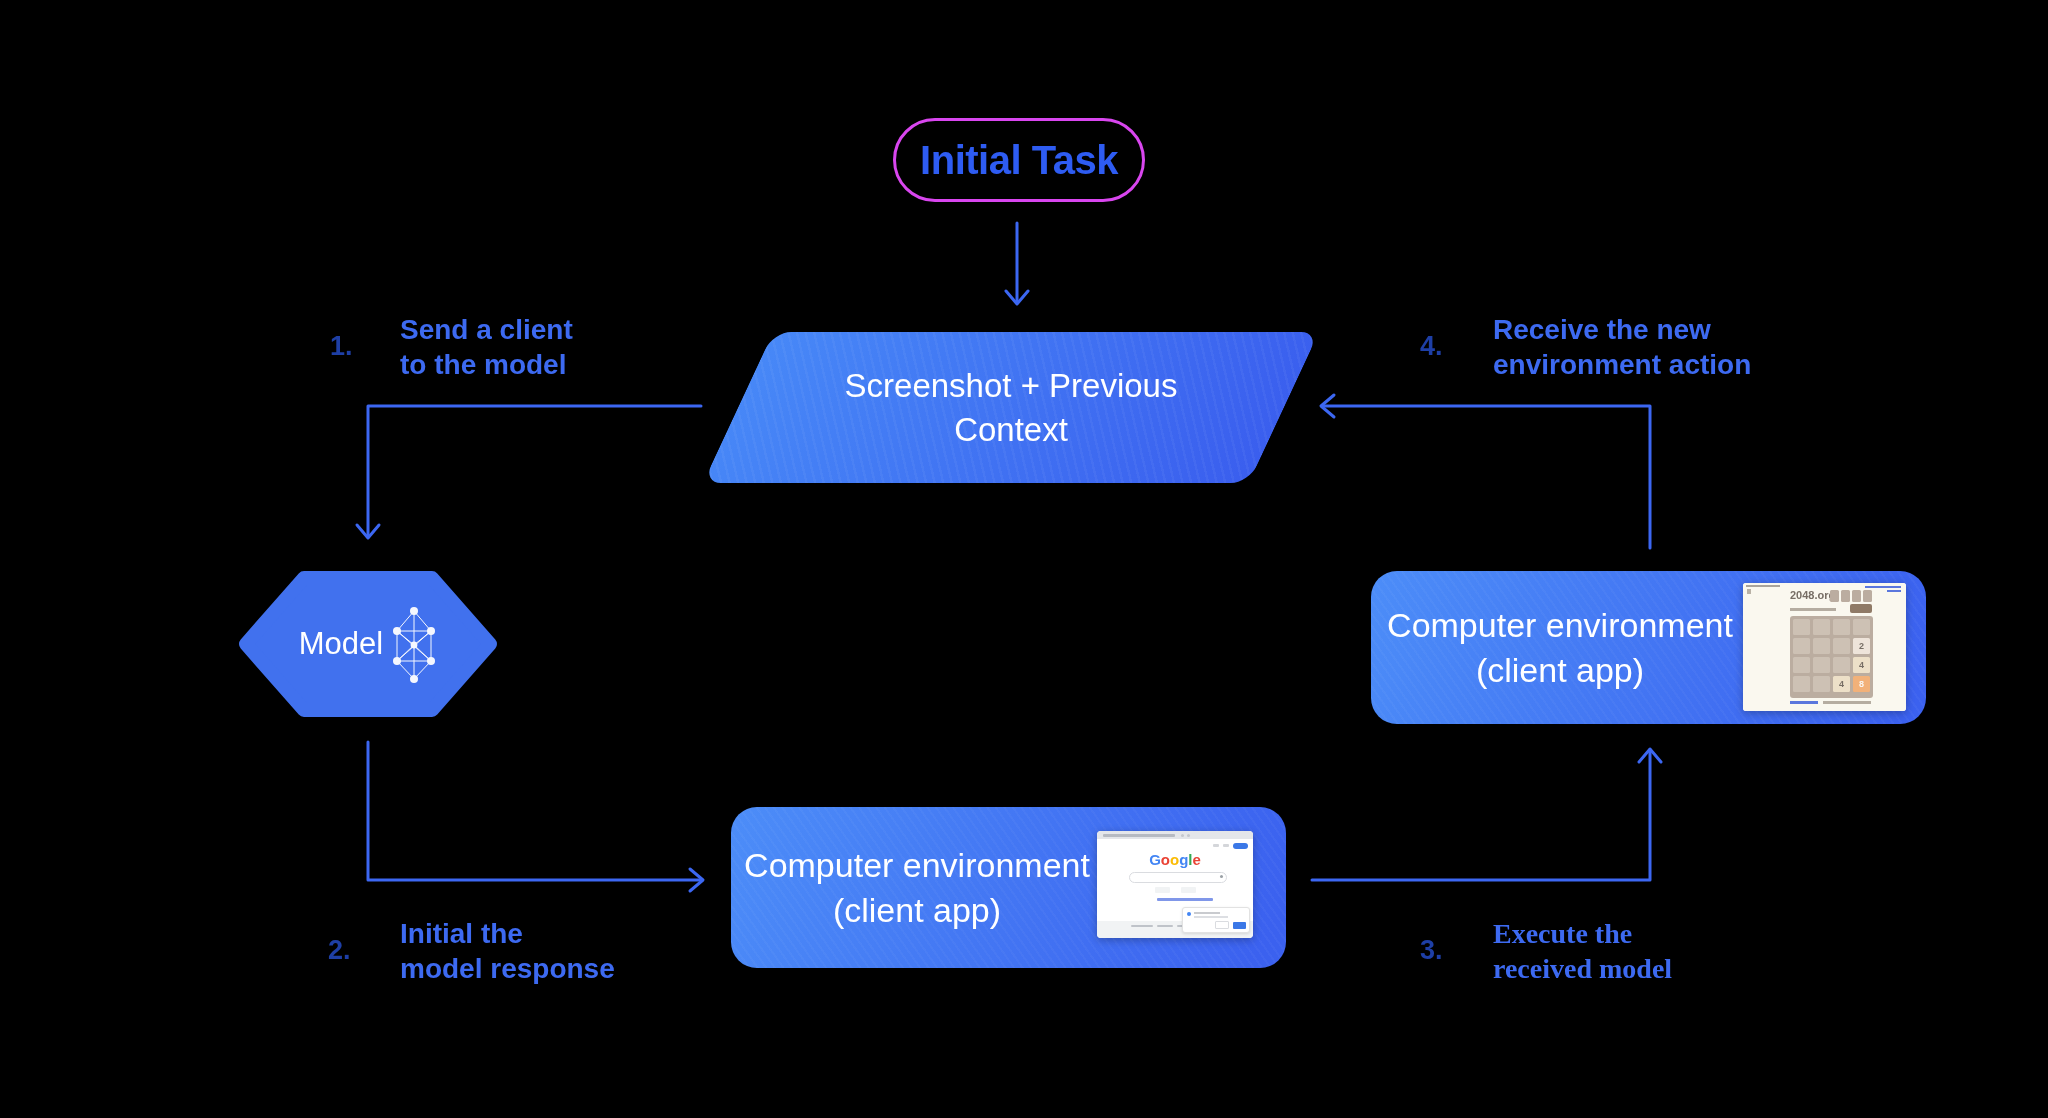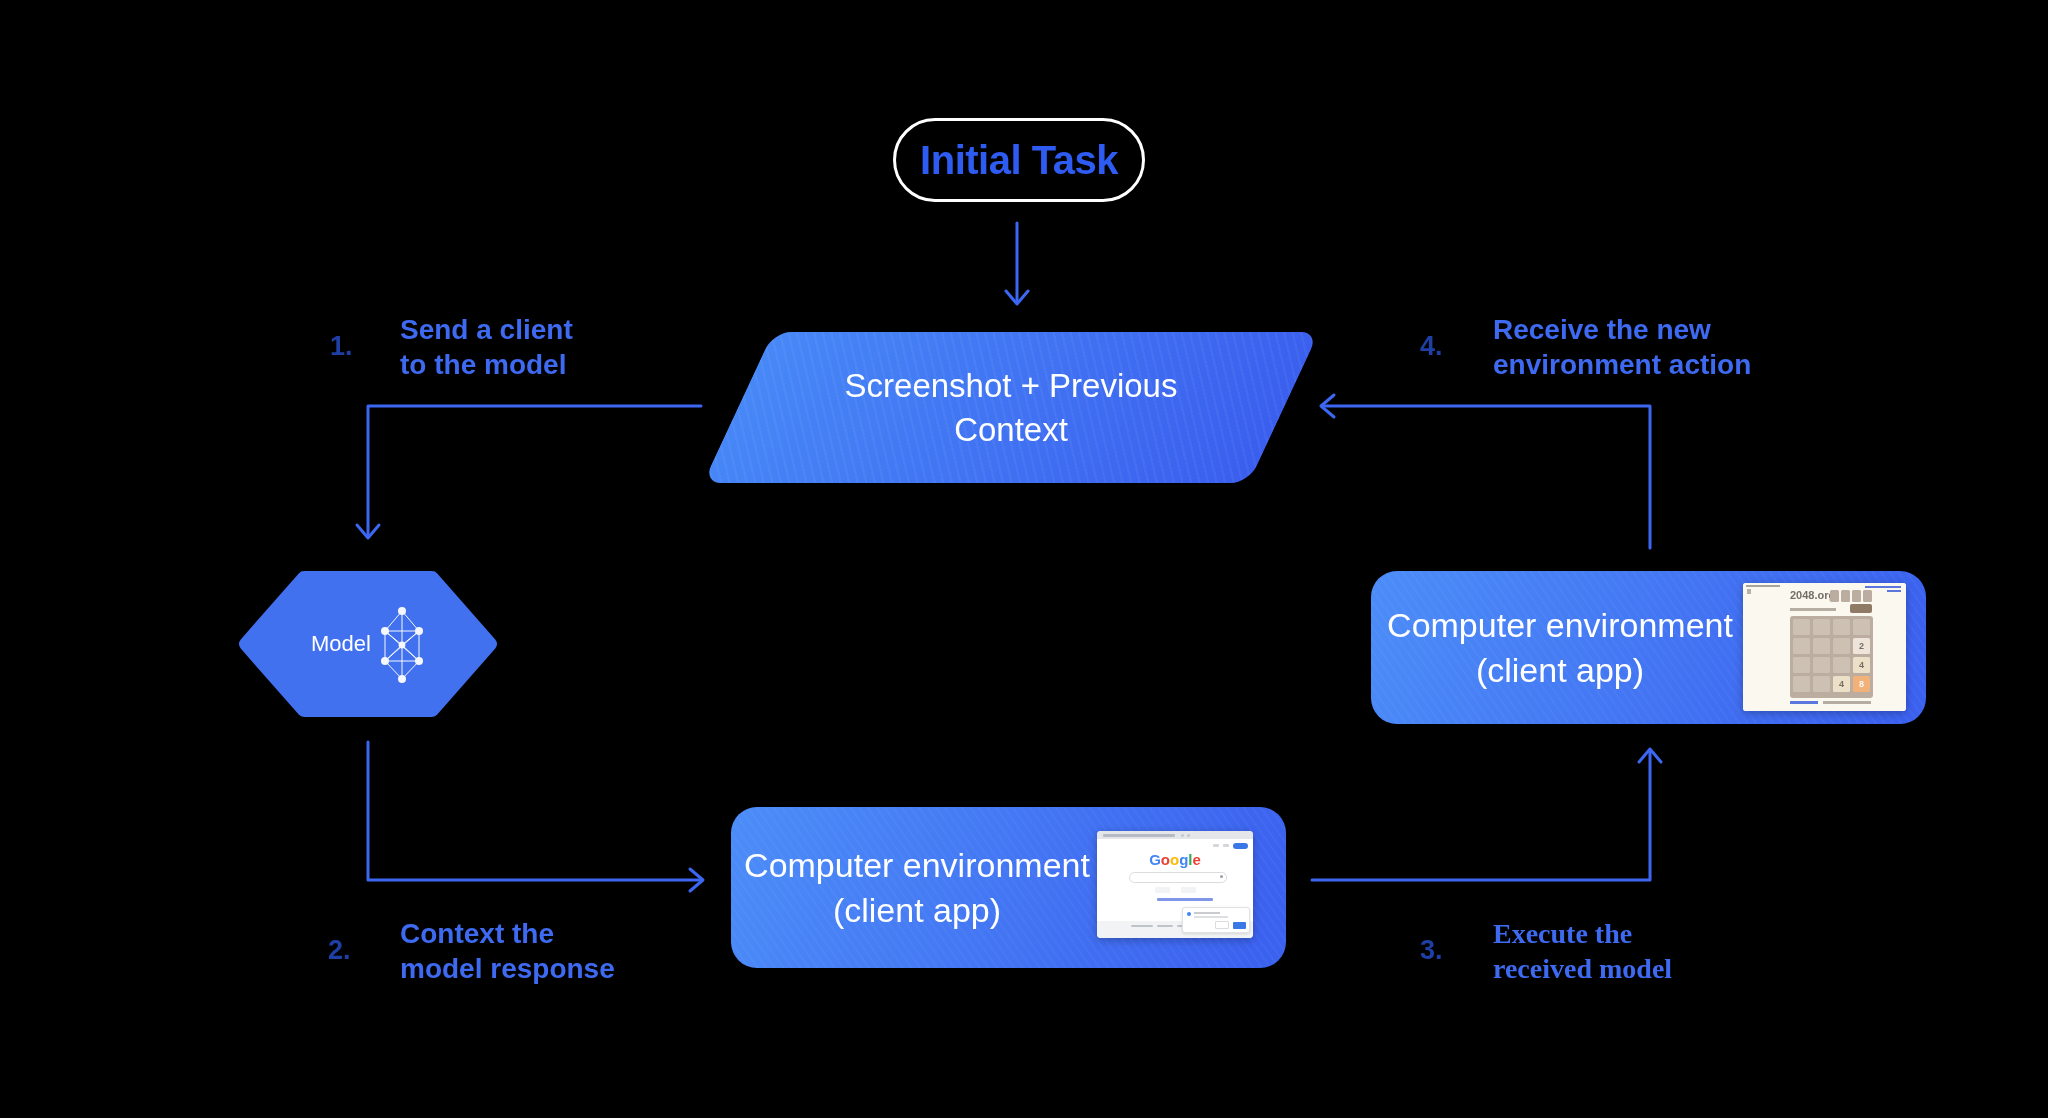--- a/index.html
+++ b/index.html
@@ -1,39 +1,39 @@
 <!DOCTYPE html>
 <html><head>
 <meta charset="utf-8">
 <style>
   html,body{margin:0;padding:0;background:#000;}
   #canvas{position:relative;width:2048px;height:1118px;background:#000;overflow:hidden;
           font-family:"Liberation Sans",sans-serif;}
   .abs{position:absolute;}
 
   
-  .pill{left:893px;top:118px;width:246px;height:78px;border:3px solid #ffffff;border-radius:44px;
+  .pill{left:893px;top:118px;width:246px;height:78px;border:3px solid #d946ef;border-radius:44px;
         display:flex;align-items:center;justify-content:center;color:#2E5CF2;
         font-size:40px;font-weight:700;letter-spacing:-0.5px;}
 
   
   #arrows{left:0;top:0;}
 
   
   .para{left:738px;top:332px;width:546px;height:151px;transform:skewX(-25deg);border-radius:18px;
         background:
           repeating-linear-gradient(55deg, rgba(255,255,255,0.045) 0 2px, rgba(255,255,255,0) 2px 7px),
           linear-gradient(100deg,#4788F7 0%,#3A5EEE 100%);}
   .para-inner{position:absolute;inset:0;transform:skewX(25deg);display:flex;align-items:center;
         justify-content:center;text-align:center;color:#fff;font-size:33px;font-weight:500;line-height:44px;}
 
   
   .hex-wrap{left:238px;top:571px;width:260px;height:146px;}
   .hex-content{position:absolute;inset:0;display:flex;align-items:center;justify-content:center;gap:8px;
-        color:#fff;font-size:22px;font-weight:500;}
+        color:#fff;font-size:31px;font-weight:500;}
 
   
   .envbox{border-radius:26px;
         background:
           repeating-linear-gradient(55deg, rgba(255,255,255,0.03) 0 2px, rgba(255,255,255,0) 2px 7px),
           linear-gradient(112deg,#4C8DF8 0%,#3B61EF 95%);}
   .env-bottom{left:731px;top:807px;width:555px;height:161px;}
   .env-right{left:1371px;top:571px;width:555px;height:153px;}
   .env-label{position:absolute;left:0;top:0;bottom:0;display:flex;align-items:center;justify-content:center;
         text-align:center;color:#fff;font-size:34px;font-weight:500;line-height:45px;}
@@ -148,21 +148,21 @@
   </div>
 
   <div class="abs stepnum" style="left:330px;top:331px;">1.</div>
   <div class="abs steptext" style="left:400px;top:312px;">
     <div>Send a client</div>
     <div>to the model</div>
   </div>
 
   <div class="abs stepnum" style="left:328px;top:935px;">2.</div>
   <div class="abs steptext" style="left:400px;top:916px;">
-    <div>Context the</div>
+    <div>Initial the</div>
     <div>model response</div>
   </div>
 
   <div class="abs stepnum" style="left:1420px;top:935px;">3.</div>
   <div class="abs steptext" style="left:1493px;top:916px;font-family:Liberation Serif, serif;">
     <div>Execute the</div>
     <div>received model</div>
   </div>
 
   <div class="abs stepnum" style="left:1420px;top:331px;">4.</div>

